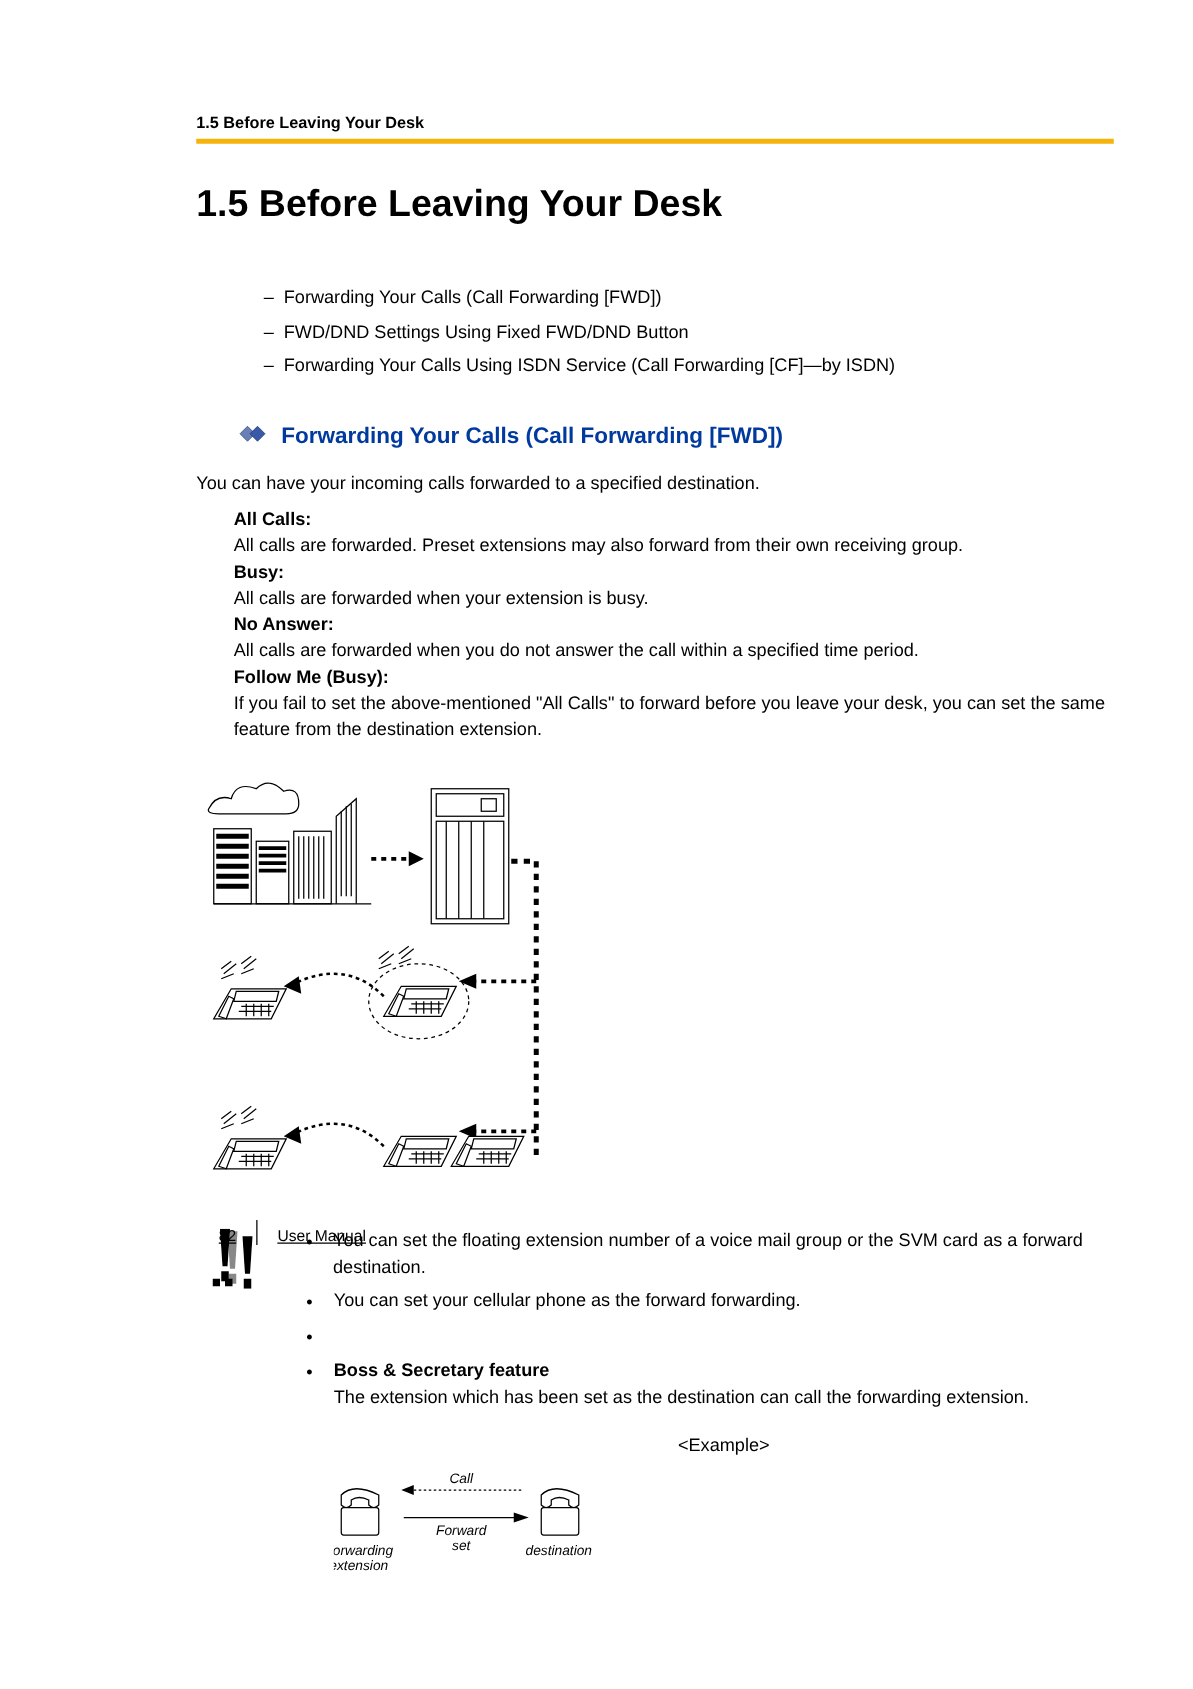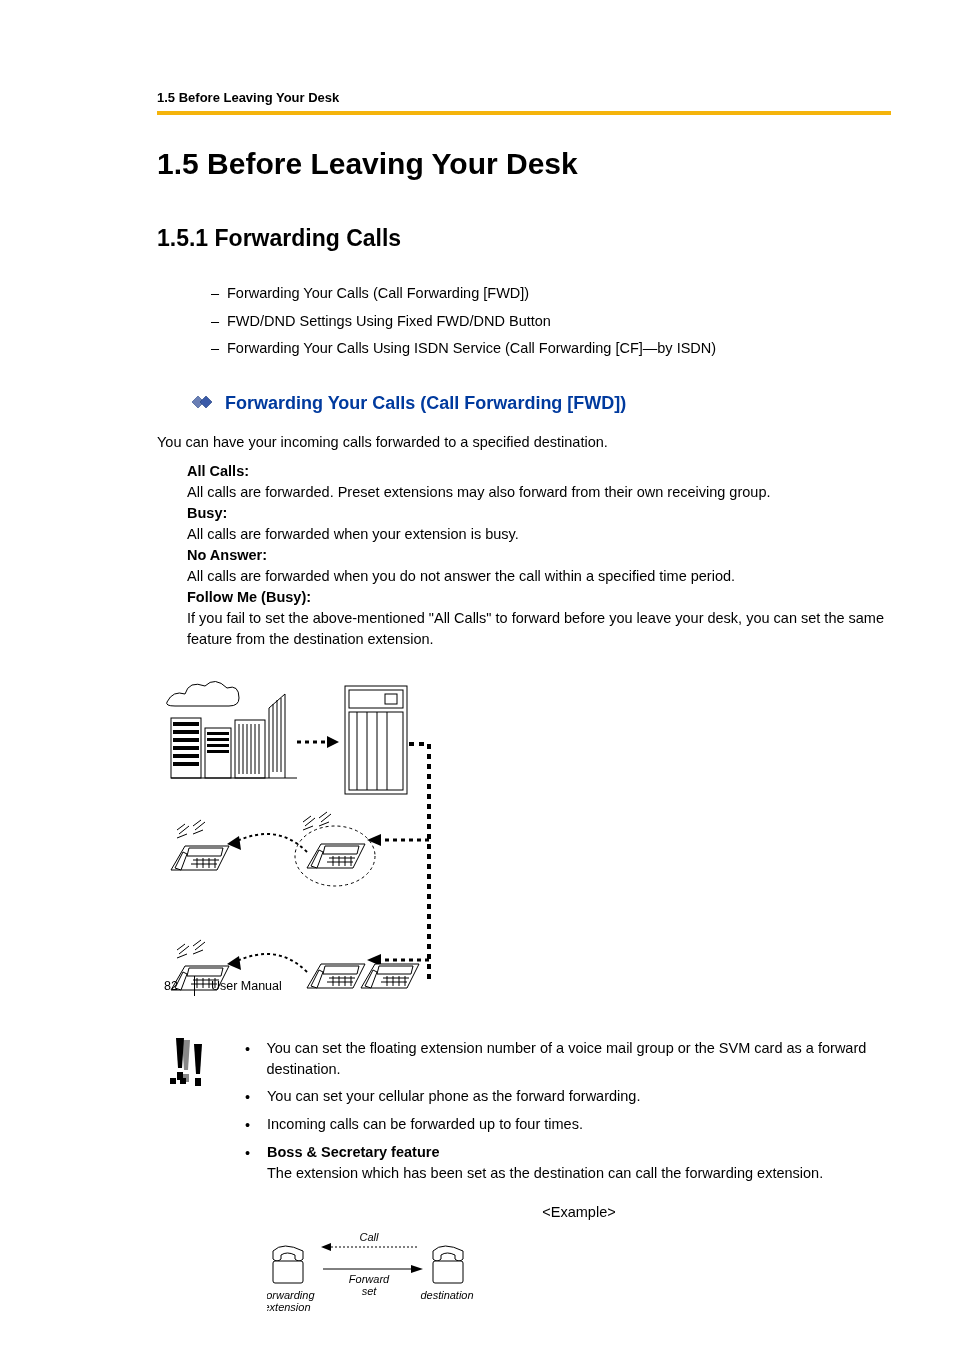--- a/index.html
+++ b/index.html
@@ -18,34 +18,33 @@
   .defs { flex: 1 1 auto; font-size: 14.5px; line-height: 1.45; margin-left: 30px; }
   .defs .term { font-weight: bold; }
   .illus-box { flex: 0 0 280px; height: 330px; }
   .notes-block { display: flex; gap: 26px; margin-top: 36px; margin-left: 12px; }
   .excl { flex: 0 0 50px; display:flex; align-items:flex-start; justify-content:center; }
   .bullets { flex: 1 1 auto; font-size: 14.5px; line-height: 1.45; }
   .bullets .bl { display: flex; gap: 14px; margin-bottom: 6px; }
   .bullets .dot { width: 8px; padding-top:1px; }
   .example-label { font-size: 14.5px; margin: 18px 0 10px 22px; text-align: center; }
   .diagram { margin-left: 22px; }
-  .footer { position: absolute; bottom: 60px; left: 117px; display: flex; align-items: center; gap: 16px; font-size: 12.5px; }
+  .footer { position: absolute; bottom: 60px; left: 128px; display: flex; align-items: flex-end; gap: 16px; font-size: 12.5px; text-decoration: underline; }
   .footer .pnum { font-size: 12.5px; }
   .footer .divider { width: 1px; height: 20px; background: #000; }
   svg text { font-family: Arial, Helvetica, sans-serif; }
 </style>
 </head>
 <body>
 
 <div class="page">
   <div class="running-head">1.5 Before Leaving Your Desk</div>
   <div class="yellow-rule"></div>
 
   <div class="h1">1.5    Before Leaving Your Desk</div>
-  <div class="h2">1.5.1    Forwarding Calls</div>
 
   <div class="toc">
     <div class="toc-row">
         <span class="toc-dash">–</span>
         <span>Forwarding Your Calls (Call Forwarding [FWD])</span>
       </div>
     <div class="toc-row">
         <span class="toc-dash">–</span>
         <span>FWD/DND Settings Using Fixed FWD/DND Button</span>
       </div>
@@ -203,21 +202,20 @@
       <div class="bl">
           <span class="dot">•</span>
           <span>You can set the floating extension number of a voice mail group or the SVM card as a forward destination.</span>
         </div>
       <div class="bl">
           <span class="dot">•</span>
           <span>You can set your cellular phone as the forward forwarding.</span>
         </div>
       <div class="bl">
           <span class="dot">•</span>
-          <span>Incoming calls can be forwarded up to four times.</span>
         </div>
       <div class="bl">
           <span class="dot">•</span>
         <span>
           <span style="font-weight:bold">Boss &amp; Secretary feature</span><br>
           <span>The extension which has been set as the destination can call the forwarding extension.</span>
         </span>
       </div>
 
       <div class="example-label">&lt;Example&gt;</div>

